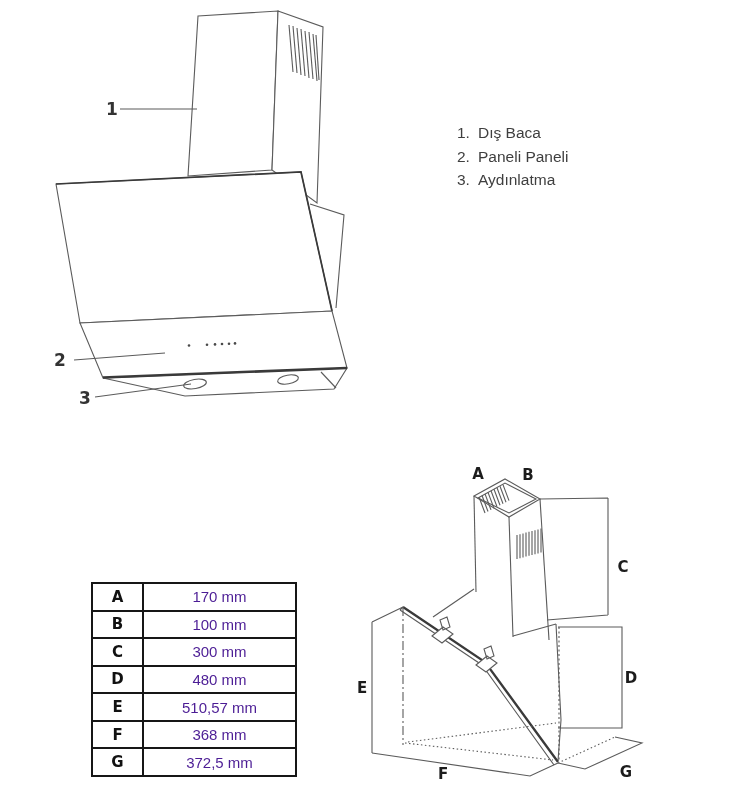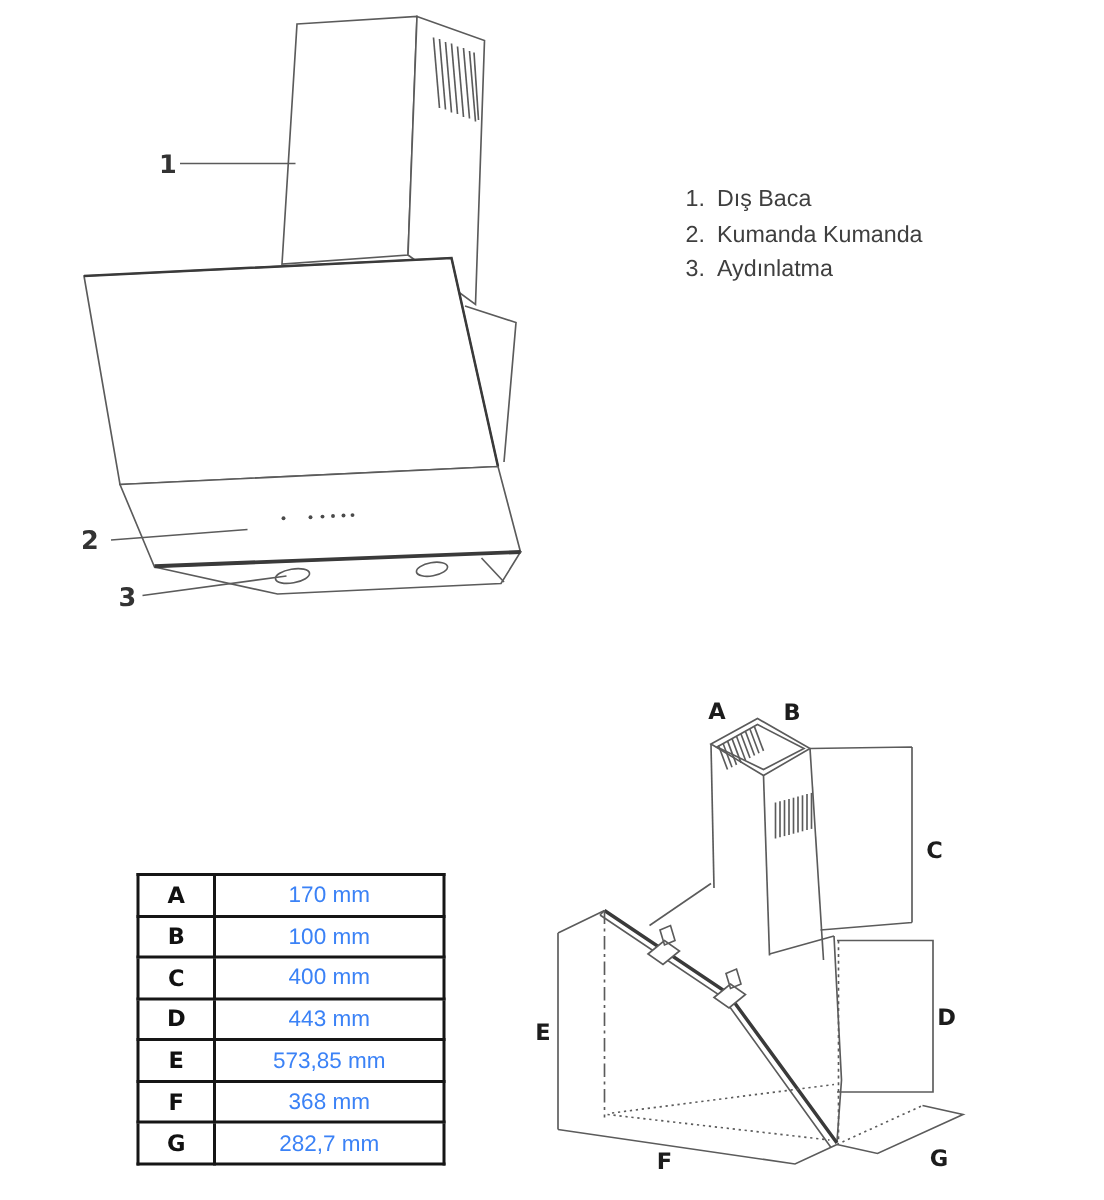--- a/index.html
+++ b/index.html
@@ -13,21 +13,21 @@
   .dim-label { font-family:"DejaVu Sans", sans-serif; font-size:15px; font-weight:bold; fill:#1c1c1c; }
   .legend { position:absolute; left:457px; top:121px; color:#3f3f3f; font-size:15.5px; line-height:23.5px; }
   .legend-item { display:flex; white-space:nowrap; }
   .legend-num { width:21px; flex:0 0 auto; }
   .dims-table {
     position:absolute; left:91px; top:582px; width:206px; height:195px;
     border-collapse:collapse; table-layout:fixed;
   }
   .dims-table td { border:2px solid #161616; font-size:15px; text-align:center; vertical-align:middle; background:#ffffff; }
   .dims-table td.key { width:51px; font-weight:bold; color:#111111; font-family:"DejaVu Sans", sans-serif; }
-  .dims-table td.val { color:#3b82f6; }
+  .dims-table td.val { color:#4c1d95; }
   .thin  { stroke:#5b5b5b; stroke-width:1.1; fill:none; }
   .thinf { stroke:#5b5b5b; stroke-width:1.1; fill:#ffffff; }
   .dark  { stroke:#3a3a3a; fill:none; }
 </style>
 </head>
 <body>
 
 <div class="page">
 
   <svg style="left:0; top:0;" width="420" height="420" viewBox="0 0 420 420">
@@ -78,57 +78,57 @@
     <text class="fig-label" x="85" y="404" text-anchor="middle">3</text>
   </svg>
 
   <div class="legend">
     <div class="legend-item">
       <span class="legend-num">1.</span>
       <span>Dış Baca</span>
     </div>
     <div class="legend-item">
       <span class="legend-num">2.</span>
-      <span>Kumanda Kumanda</span>
+      <span>Paneli Paneli</span>
     </div>
     <div class="legend-item">
       <span class="legend-num">3.</span>
       <span>Aydınlatma</span>
     </div>
   </div>
 
   <table class="dims-table">
     <tbody>
       <tr>
         <td class="key">A</td>
         <td class="val">170 mm</td>
         </tr>
       <tr>
         <td class="key">B</td>
         <td class="val">100 mm</td>
         </tr>
       <tr>
         <td class="key">C</td>
-        <td class="val">400 mm</td>
+        <td class="val">300 mm</td>
         </tr>
       <tr>
         <td class="key">D</td>
-        <td class="val">443 mm</td>
+        <td class="val">480 mm</td>
         </tr>
       <tr>
         <td class="key">E</td>
-        <td class="val">573,85 mm</td>
+        <td class="val">510,57 mm</td>
         </tr>
       <tr>
         <td class="key">F</td>
         <td class="val">368 mm</td>
         </tr>
       <tr>
         <td class="key">G</td>
-        <td class="val">282,7 mm</td>
+        <td class="val">372,5 mm</td>
         </tr>
     </tbody>
   </table>
 
   <svg style="left:350px; top:450px;" width="386" height="350" viewBox="0 0 386 350">
     <g>
       <path class="thinf" d="M124,46 L155,29 L190,49 L159,67 Z"></path>
       <path class="thin" d="M128,48 L155,33 L186,49 L159,63 Z"></path>
       <path class="thin" d="M124,46 L126,142"></path>
       <path class="thin" d="M159,67 L163,187"></path>

